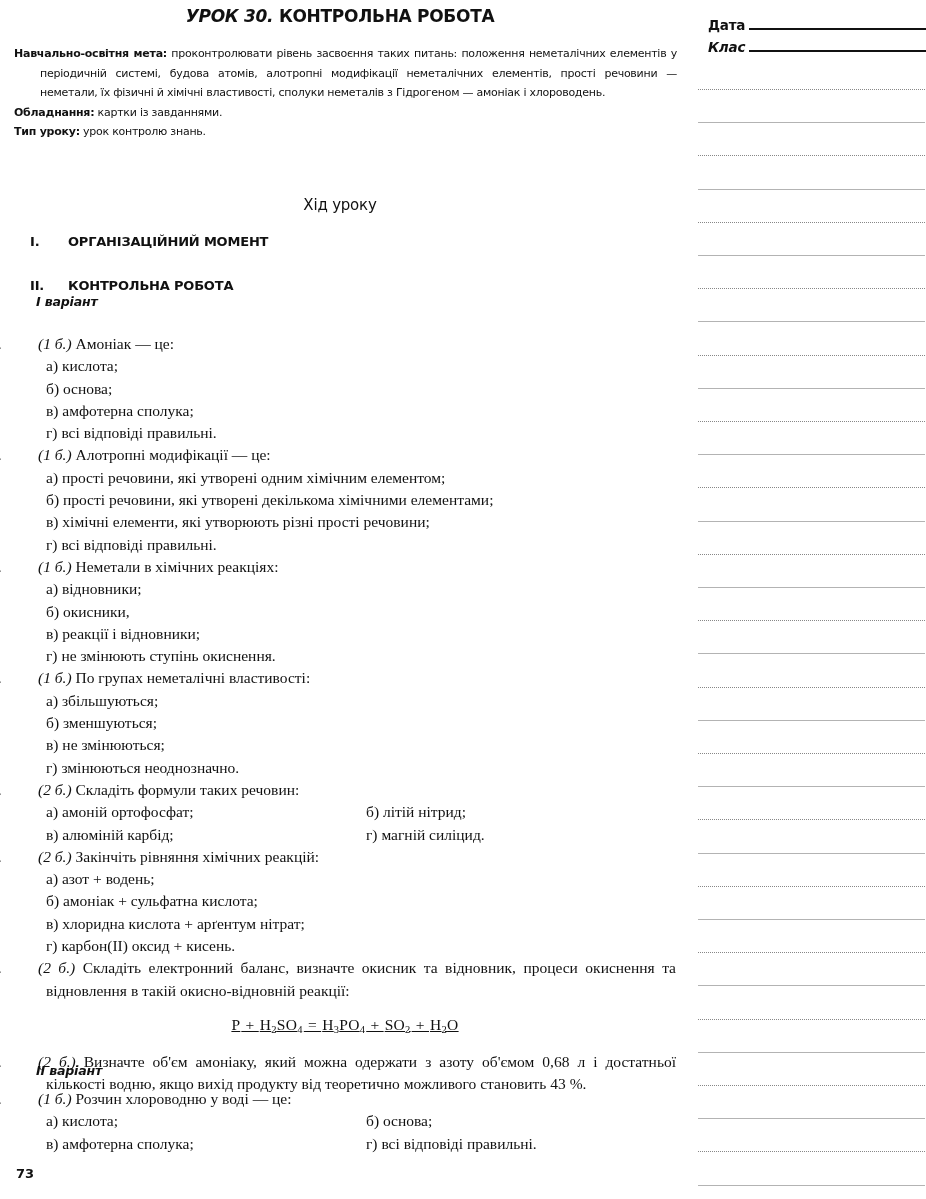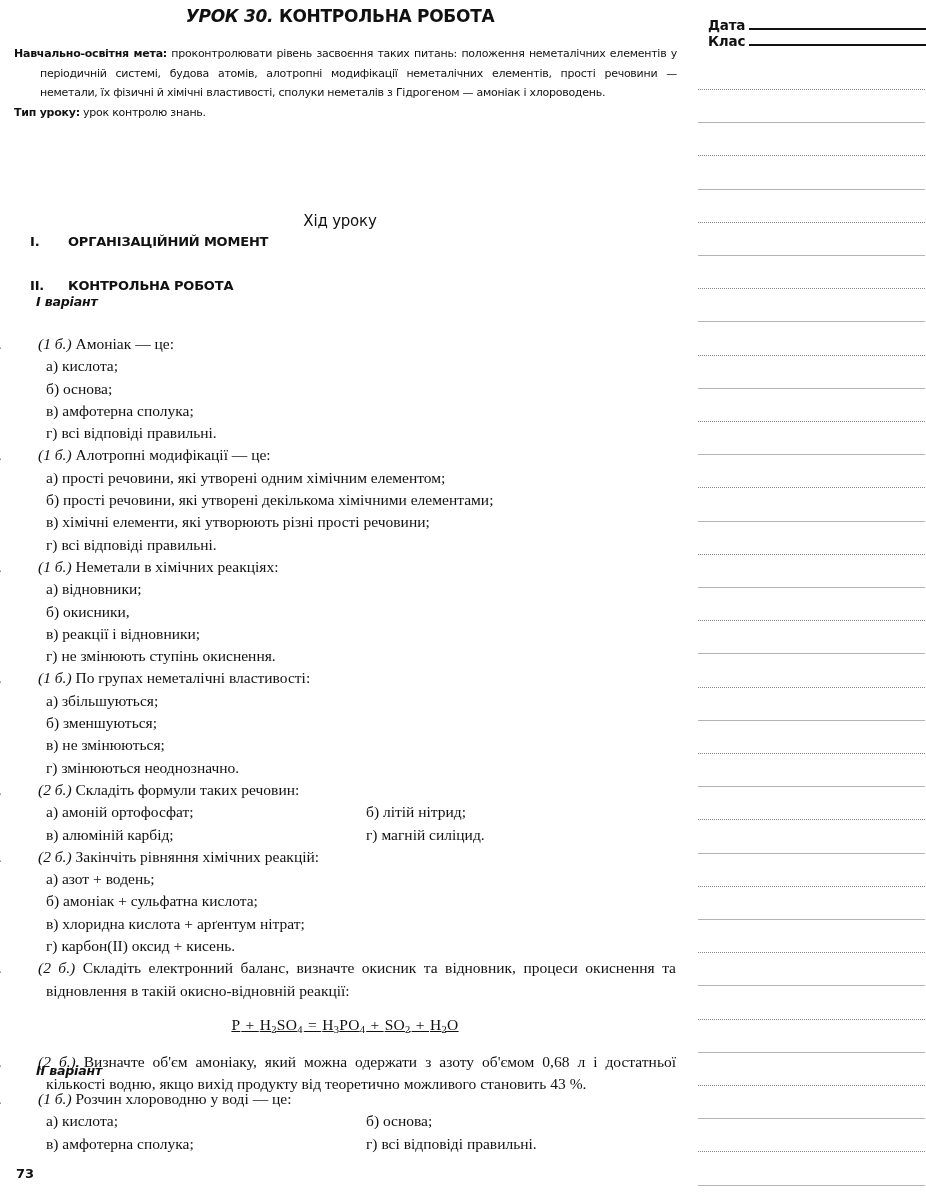--- a/index.html
+++ b/index.html
@@ -42,21 +42,21 @@
     padding-right: 4px;
     white-space: nowrap;
     color: #111;
   }
   .note-field .nf-rule {
     flex: 1;
     border-bottom: 2px solid #111;
     margin-bottom: 2px;
   }
   #note-field-date { top: 8px; }
-  #note-field-class { top: 24px; }
+  #note-field-class { top: 30px; font-style: italic; }
 
   .rule-line {
     position: absolute;
     left: 4px;
     right: 1px;
     height: 0;
     border-bottom: 1px dotted #7d7d7d;
     opacity: 0.92;
   }
   .rule-line.solidish {
@@ -112,21 +112,20 @@
 
   #course-heading {
     position: absolute;
     top: 196px;
     left: 0;
     width: 680px;
     text-align: center;
     font-family: "DejaVu Sans", sans-serif;
     font-size: 15px;
     letter-spacing: -0.2px;
-    margin-top: 16px;
   }
 
   .roman-section {
     position: absolute;
     left: 30px;
     font-family: "DejaVu Sans", sans-serif;
     font-size: 13px;
     font-weight: bold;
     letter-spacing: -0.2px;
     white-space: nowrap;
@@ -268,20 +267,21 @@
 
 <div id="main-column">
 
   <div id="page-title">
     <span class="lesson-no">УРОК 30.</span>
     <span>КОНТРОЛЬНА РОБОТА</span>
   </div>
 
   <div id="meta-block">
       <div class="meta-row hang"><span class="meta-key">Навчально-освітня мета:</span><span> проконтролювати рівень засвоєння таких питань: положення неметалічних елементів у періодичній системі, будова атомів, алотропні модифікації неметалічних елементів, прості речовини — неметали, їх фізичні й хімічні властивості, сполуки неметалів з Гідрогеном — амоніак і хлороводень.</span></div>
+      <div class="meta-row"><span class="meta-key">Обладнання:</span><span> картки із завданнями.</span></div>
       <div class="meta-row"><span class="meta-key">Тип уроку:</span><span> урок контролю знань.</span></div>
     </div>
 
   <div id="course-heading">Хід уроку</div>
 
   <div class="roman-section" id="section-organizational">
     <span class="rs-num">I.</span><span>ОРГАНІЗАЦІЙНИЙ МОМЕНТ</span>
   </div>
 
   <div class="roman-section" id="section-test">

